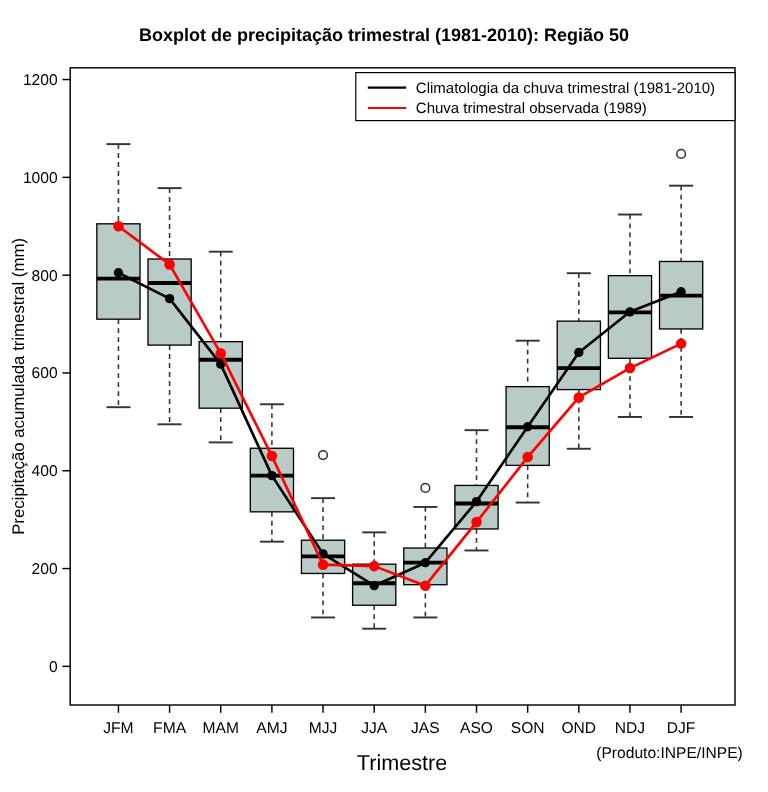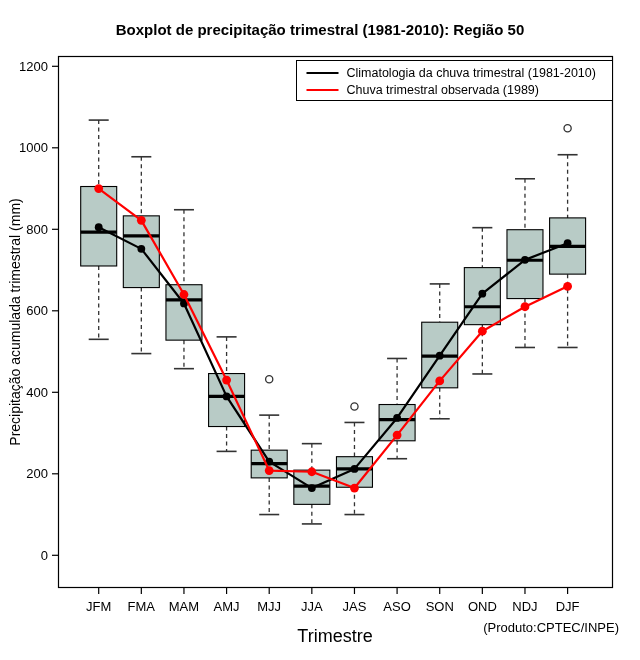--- a/index.html
+++ b/index.html
@@ -196,14 +196,14 @@
       </g>
       <g>
         <rect x="296.5" y="60.5" width="316" height="40" fill="#ffffff" stroke="#000000" stroke-width="1"></rect>
         <line x1="306.5" y1="73" x2="338.5" y2="73" stroke="#000000" stroke-width="1.8"></line>
         <text x="346.5" y="77.3" font-size="12.5" fill="#000">Climatologia da chuva trimestral (1981-2010)</text>
         <line x1="306.5" y1="90" x2="338.5" y2="90" stroke="#ff0000" stroke-width="1.8"></line>
         <text x="346.5" y="94.3" font-size="12.5" fill="#000">Chuva trimestral observada (1989)</text>
       </g>
     </svg>
   <div class="x-axis-title">Trimestre</div>
-  <div class="credit">(Produto:CPTEC/INPE)</div>
+  <div class="credit">(Produto:INPE/INPE)</div>
 </div>
 
 </body></html>

